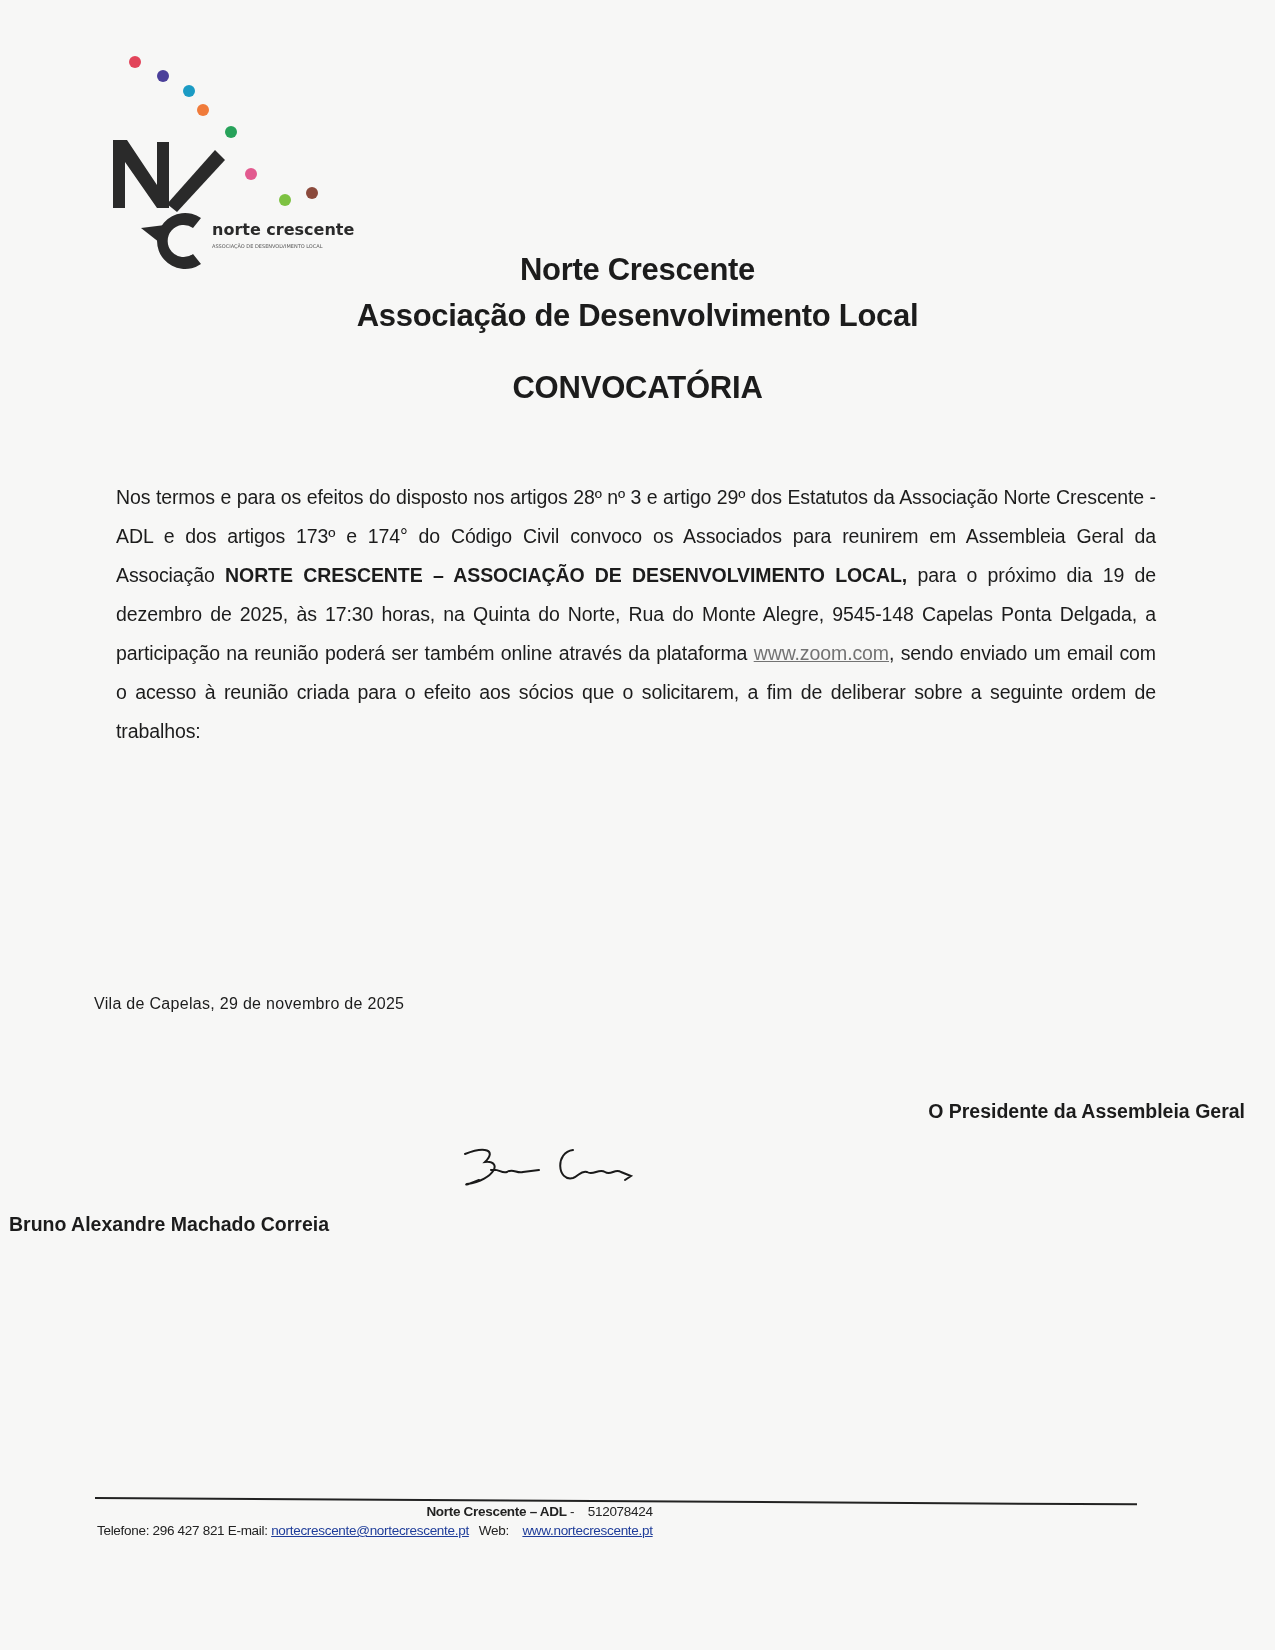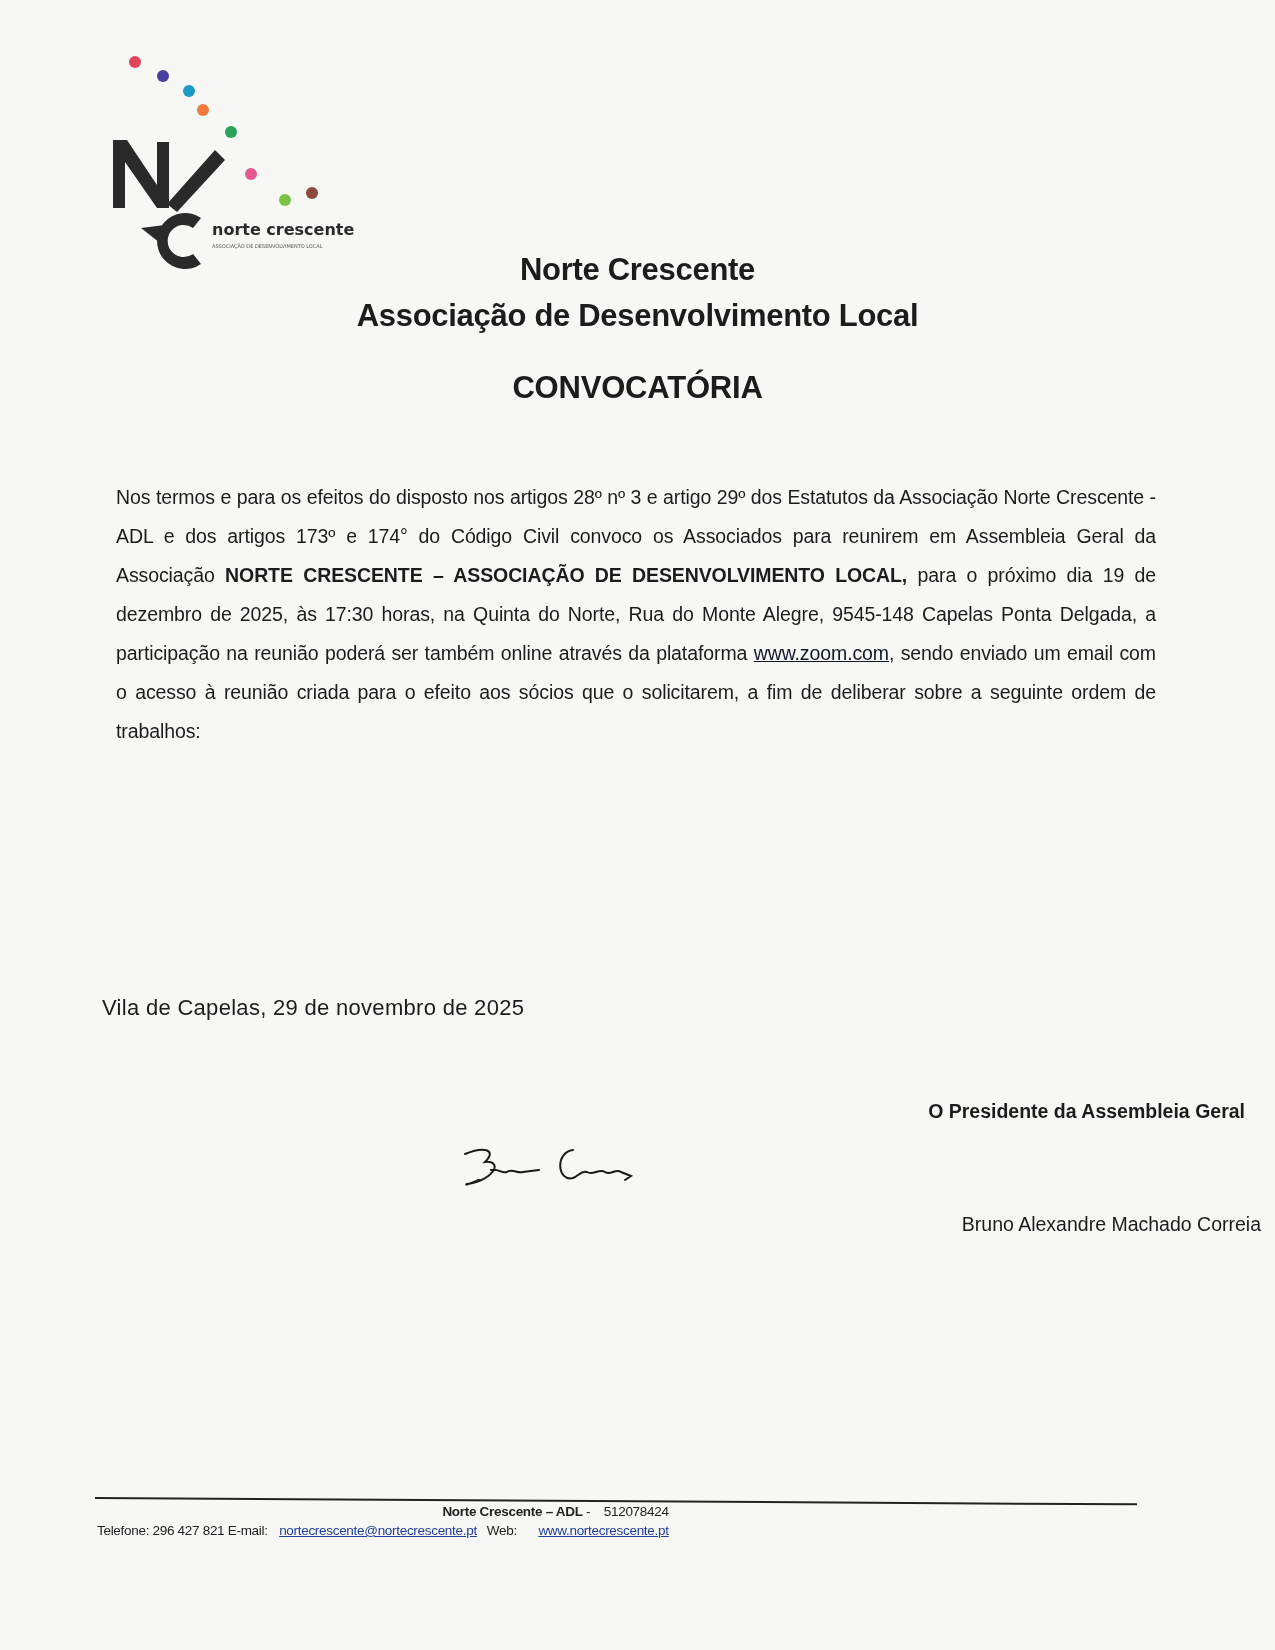--- a/index.html
+++ b/index.html
@@ -15,33 +15,33 @@
     .title2 { top: 298px; font-size: 31px; letter-spacing: -0.3px; }
     .title3 { top: 370px; font-size: 31px; letter-spacing: -0.2px; }
 
     .body-text {
       position: absolute; left: 116px; width: 1040px; top: 478px;
       font-size: 19.5px; line-height: 39px; text-align: justify;
       letter-spacing: -0.1px;
     }
     .body-text p { margin: 0; }
     .body-text b { font-weight: bold; }
-    .link { color: #0f172a; text-decoration: underline; }
+    .link { color: #737373; text-decoration: underline; }
     .ponto { padding-left: 68px; letter-spacing: 0.4px; line-height: 38px; }
     .para2 { letter-spacing: 0.5px; line-height: 39px; }
 
-    .place-date { position: absolute; left: 102px; top: 995px; font-size: 22px; letter-spacing: 0.3px; }
+    .place-date { position: absolute; left: 94px; top: 995px; font-size: 16px; letter-spacing: 0.3px; }
     .sig-role { position: absolute; left: 0; width: 1245px; text-align: right; top: 1100px; font-size: 19.5px; font-weight: bold; }
     .signature { position: absolute; left: 455px; top: 1138px; width: 220px; height: 60px; }
-    .sig-name { position: absolute; left: 16px; width: 1245px; text-align: right; top: 1213px; font-size: 19.5px; font-weight: normal; }
+    .sig-name { position: absolute; left: 9px; width: 1245px; text-align: left; top: 1213px; font-size: 19.5px; font-weight: bold; }
 
     .footer-rule { position: absolute; left: 95px; top: 1497px; width: 1042px; height: 0; border-top: 2px solid #222; transform: rotate(0.35deg); transform-origin: left; }
     .footer { position: absolute; left: 97px; top: 1502px; font-size: 13.5px; line-height: 19px; letter-spacing: -0.3px; color: #222; text-align: right; }
     .footer b { font-weight: bold; }
-    .footer .link { color: #1f3d9a; margin-left: 8px; }
+    .footer .link { color: #1f3d9a; }
     .footer .gap { display: inline-block; width: 10px; }
   </style>
 </head>
 <body>
 
 <div class="logo">
   <svg width="260" height="230" viewBox="0 0 260 230">
     <circle cx="30" cy="12" r="6" fill="#e2445a"></circle>
     <circle cx="58" cy="26" r="6" fill="#4a3f9a"></circle>
     <circle cx="84" cy="41" r="6" fill="#1b9bc4"></circle>

